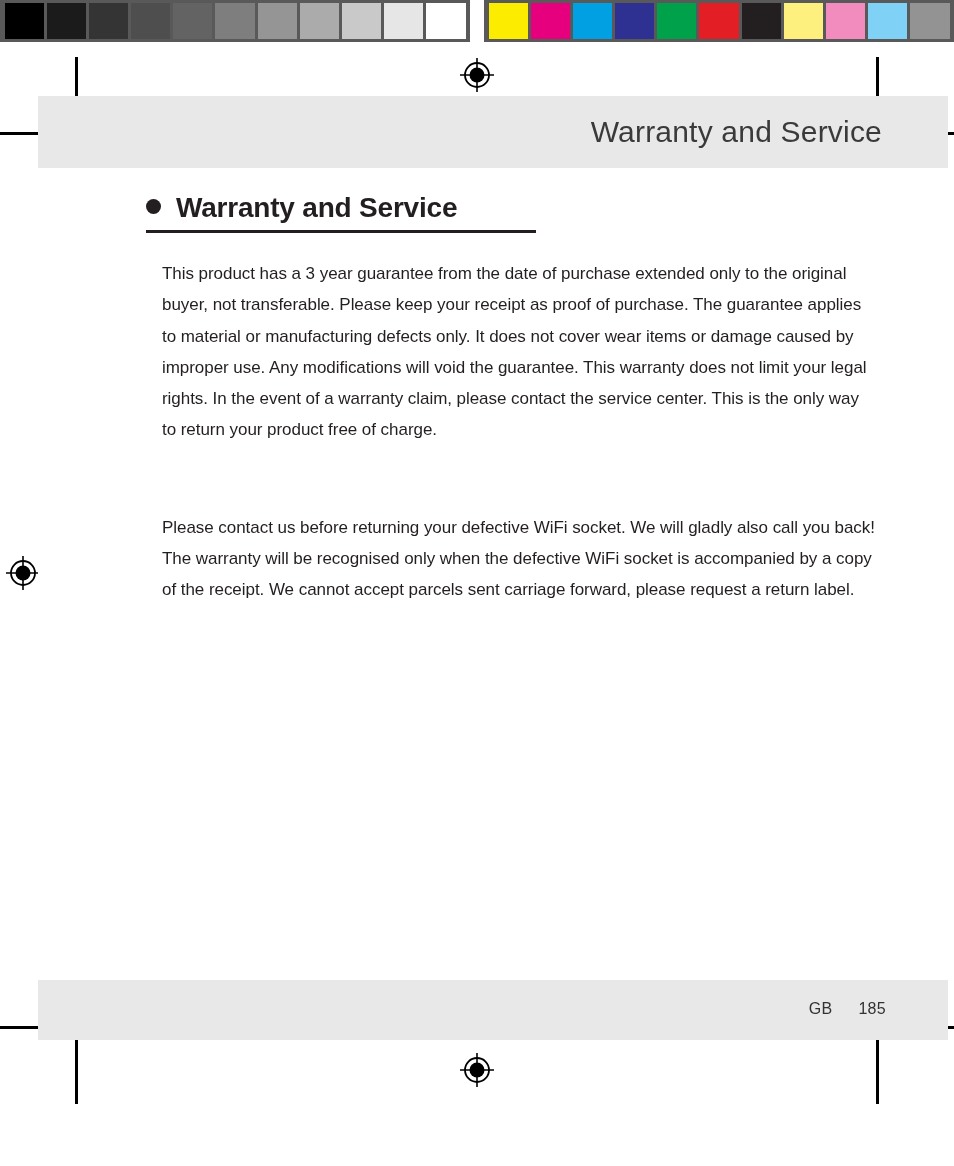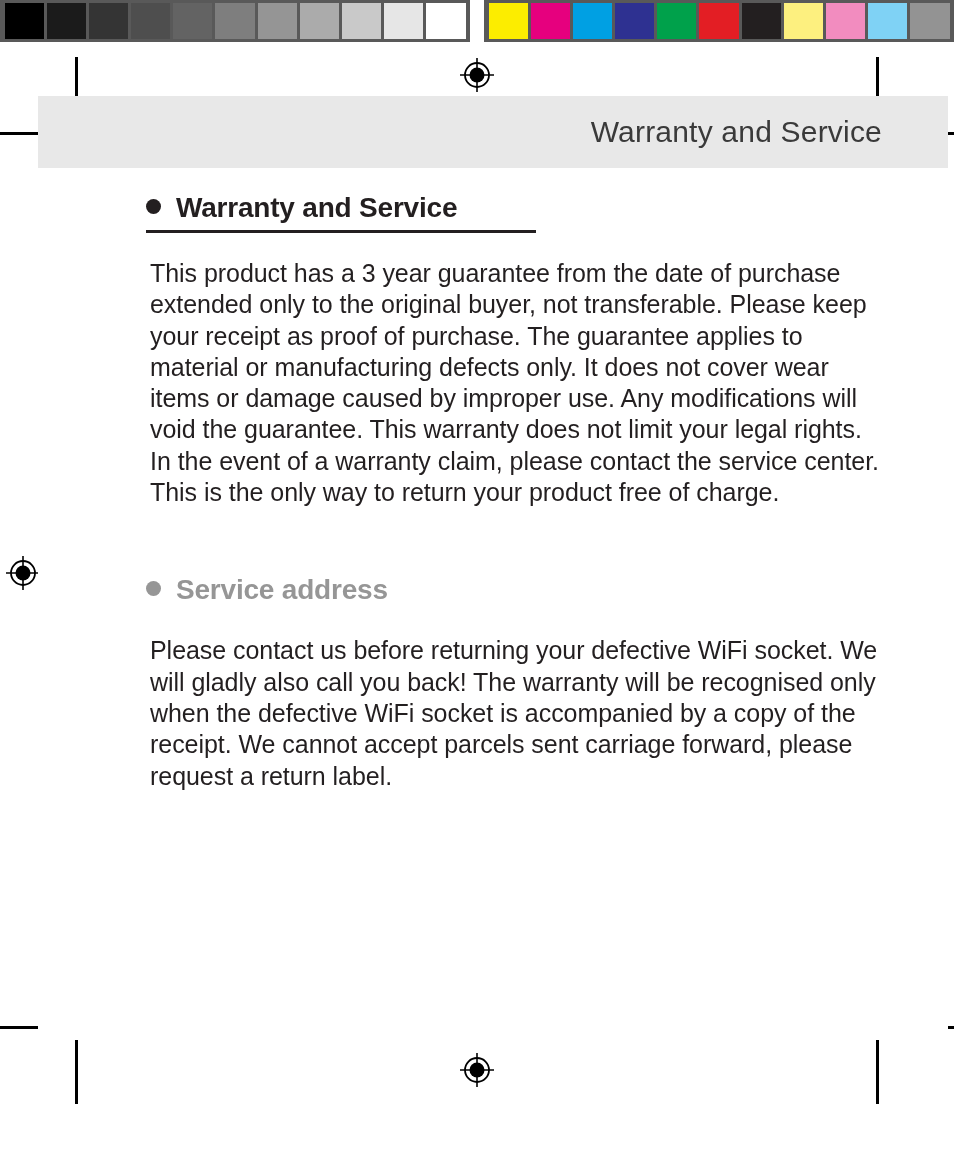--- a/index.html
+++ b/index.html
@@ -162,24 +162,24 @@
   .heading-gray .bullet { background: #969696; }
 
   .heading-rule {
     height: 3px;
     background: #231f20;
     width: 390px;
     margin-top: 6px;
   }
 
   p.body-text {
-    font-size: 25px;
+    font-size: 17px;
     line-height: 31.3px;
     color: #231f20;
-    margin: 4px;
+    margin: 16px;
     letter-spacing: -0.05px;
   }
 
   #para-warranty { margin-top: 25px; }
   #heading-service-wrap { margin-top: 66px; }
   #para-service { margin-top: 29px; }
 </style>
 </head>
 <body>
 
@@ -259,23 +259,24 @@
     <div>
       <div class="section-heading heading-dark">
         <span class="bullet"></span>
         <span>Warranty and Service</span>
       </div>
       <div class="heading-rule"></div>
       <p class="body-text" id="para-warranty">This product has a 3 year guarantee from the date of purchase extended only to the original buyer, not transferable. Please keep your receipt as proof of purchase. The guarantee applies to material or manufacturing defects only. It does not cover wear items or damage caused by improper use. Any modifications will void the guarantee. This warranty does not limit your legal rights. In the event of a warranty claim, please contact the service center. This is the only way to return your product free of charge.</p>
     </div>
 
     <div id="heading-service-wrap">
-      <div class="section-heading heading-gray">
-        <span class="bullet"></span>
-        <span>Service address</span>
-      </div>
       <p class="body-text" id="para-service">Please contact us before returning your defective WiFi socket. We will gladly also call you back! The warranty will be recognised only when the defective WiFi socket is accompanied by a copy of the receipt. We cannot accept parcels sent carriage forward, please request a return label.</p>
     </div>
 
   </div>
 
+  <div class="band" id="footer-band">
+    <div id="footer-text">
+      <span class="locale">GB</span><span>185</span>
+    </div>
+  </div>
 
 </div>
 
 </body></html>

